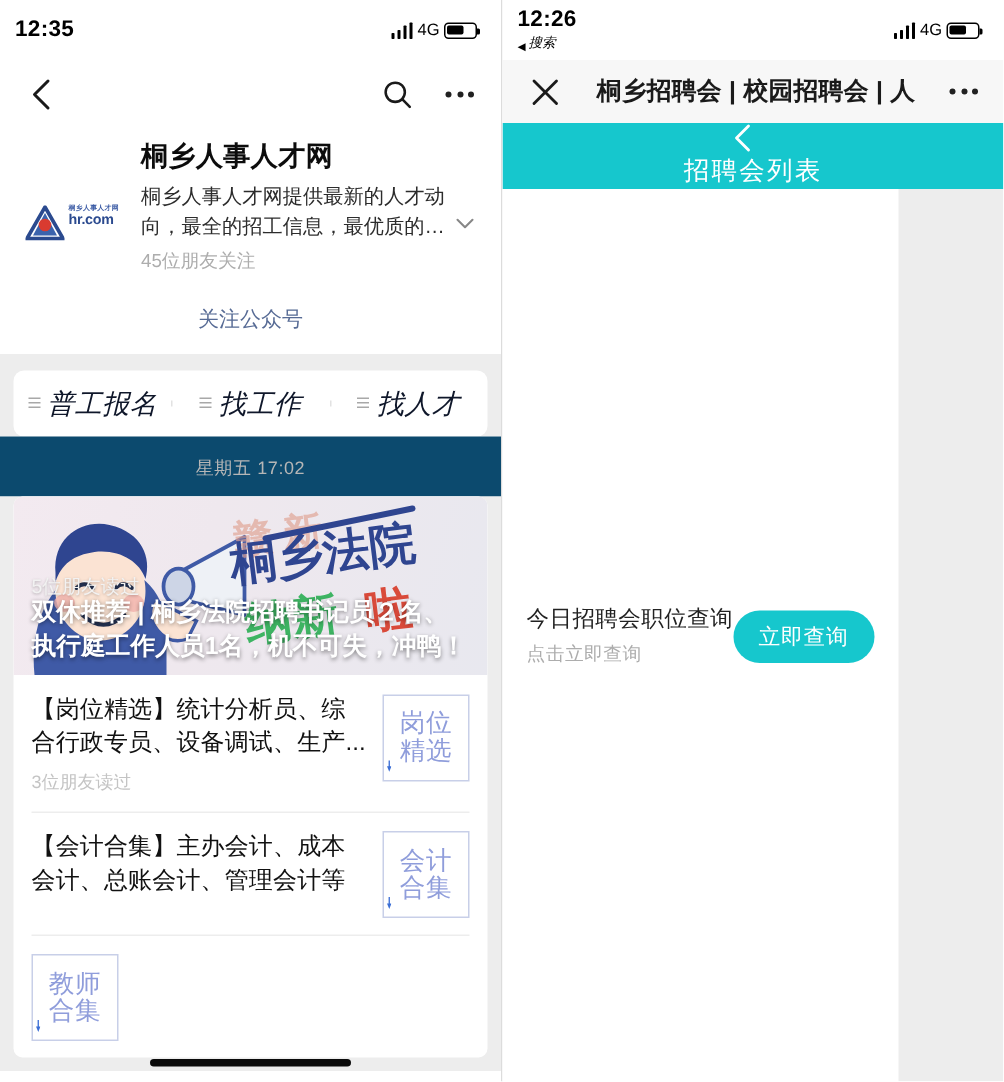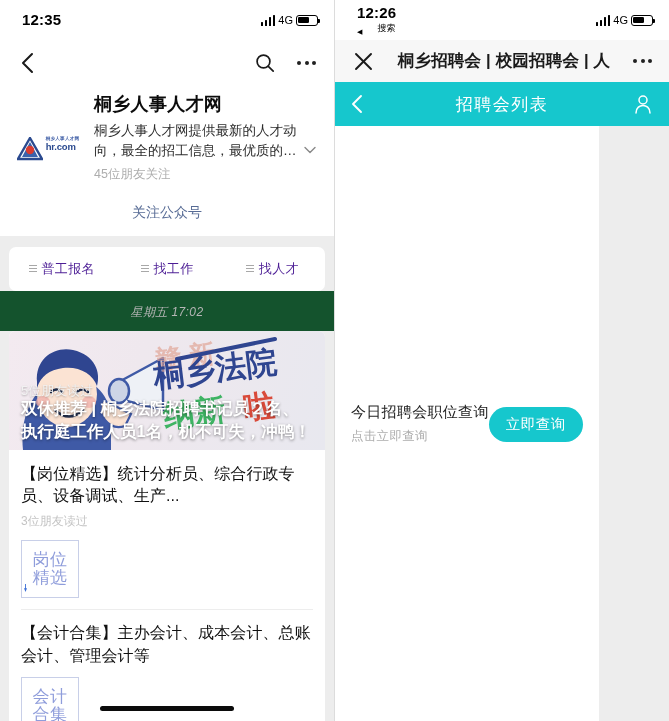--- a/index.html
+++ b/index.html
@@ -10,26 +10,26 @@
     -webkit-font-smoothing:antialiased;
   }
   .screens { display:flex; width:669px; height:721px; }
   .panel { position:relative; height:721px; overflow:hidden; background:#fff; }
   .panel-left  { width:335px; border-right:1px solid #dcdcdc; }
   .panel-right { width:334px; }
 
   
   .statusbar {
     height:40px; display:flex; align-items:center;
-    justify-content:space-between; padding:0 16px 0 22px;
+    justify-content:space-between; padding:0 16px 0 10px;
     background:#fff;
   }
   .sb-left { display:flex; flex-direction:column; justify-content:center; }
   .sb-time { font-size:15px; font-weight:bold; color:#000; letter-spacing:.2px; line-height:1.05; }
-  .sb-return { font-size:9px; color:#000; margin-top:1px; display:flex; align-items:flex-end; gap:15px; }
+  .sb-return { font-size:9px; color:#000; margin-top:1px; display:flex; align-items:flex-end; gap:2px;font-style:italic; }
   .sb-return .tri { font-size:7px; line-height:1; }
   .sb-right { display:flex; align-items:center; gap:3px; }
   .bars { display:flex; align-items:flex-end; gap:1.5px; height:11px; }
   .bars i { width:2.5px; background:#000; border-radius:.5px; display:block; }
   .bars i:nth-child(1){height:4px}
   .bars i:nth-child(2){height:6px}
   .bars i:nth-child(3){height:8.5px}
   .bars i:nth-child(4){height:11px}
   .net { font-size:11px; color:#000; font-weight:500; }
   .battery { position:relative; width:22px; height:11px; border:1.2px solid #000; border-radius:3px; display:flex; align-items:center; padding:1.2px; }
@@ -78,42 +78,42 @@
   .quickbar {
     background:#fff; border-radius:7px; height:44px;
     display:flex; align-items:center;
   }
   .qitem { flex:1; display:flex; align-items:center; justify-content:center; gap:5px; position:relative; }
   .qitem + .qitem::before {
     content:""; position:absolute; left:0; top:10px; bottom:10px; width:1px; background:#e2e2e2;
   }
   .qhamb { display:flex; flex-direction:column; gap:2.2px; }
   .qhamb i { display:block; width:8px; height:1px; background:#a8a8a8; }
-  .qlabel { font-size:13px; color:#4c1d95; letter-spacing:.3px; }
-
-  .timestamp { text-align:center; font-size:12px; color:#b6b6b6; padding:13px 0 10px; background:#14532d; letter-spacing:.4px;font-style:italic; }
+  .qlabel { font-size:18px; color:#0f172a; letter-spacing:.3px;font-style:italic; }
+
+  .timestamp { text-align:center; font-size:12px; color:#b6b6b6; padding:13px 0 10px; background:#0c4a6e; letter-spacing:.4px; }
 
   
   .card-wrap { background:#ededed; padding:0 9px 9px; }
   .card { background:#fff; border-radius:6px; overflow:hidden; }
 
   .banner { position:relative; width:100%; height:119px; overflow:hidden; background:linear-gradient(105deg,#f3eaf0 0%,#efe8ee 40%,#e8e8ef 100%); }
   .banner .person { position:absolute; left:6px; bottom:-6px; width:150px; height:118px; }
   .banner .bigtext { position:absolute; right:6px; top:4px; width:172px; height:110px; }
   .banner-read {
     position:absolute; left:12px; bottom:50px; font-size:13px; color:#f2f2f2;
     text-shadow:0 1px 2px rgba(0,0,0,.28); z-index:3;
   }
   .banner-title {
     position:absolute; left:0; right:0; bottom:2px; padding:0 12px 5px;
     font-size:16.5px; line-height:1.38; color:#fff; font-weight:bold;
     text-shadow:0 1px 3px rgba(0,0,0,.45); z-index:3;
   }
 
-  .row { display:flex; padding:13px 12px 11px; gap:10px; position:relative;flex-direction:column; }
+  .row { display:flex; padding:13px 12px 11px; gap:10px; position:relative; }
   .row + .row::before {
     content:""; position:absolute; left:12px; right:12px; top:0; height:1px; background:#ededed;
   }
   .row-main { flex:1; min-width:0; }
   .row-title {
     font-size:16px; line-height:1.42; color:#111; letter-spacing:.1px;
     display:-webkit-box; -webkit-line-clamp:2; -webkit-box-orient:vertical; overflow:hidden;
   }
   .row-read { font-size:12px; color:#c4c4c4; margin-top:5px; }
   .thumb {
@@ -140,21 +140,21 @@
     padding:0 17px 0 16px; background:#f7f7f7;
   }
   .mp-close { width:24px; height:24px; display:flex; align-items:center; justify-content:center; }
   .mp-title {
     flex:1; text-align:center; font-size:16.5px; color:#1a1a1a;
     font-weight:bold; letter-spacing:.2px; white-space:nowrap; overflow:hidden;
     padding:0 4px;
   }
   .teal-bar {
     height:44px; background:#16c7cd; display:flex; align-items:center;
-    padding:0 16px; color:#fff;
+    padding:0 16px; color:#fff;flex-direction:column;
   }
   .teal-back { width:26px; display:flex; align-items:center; }
   .teal-title { flex:1; text-align:center; font-size:17px; color:#fff; letter-spacing:1.5px; }
   .teal-user { width:26px; display:flex; align-items:center; justify-content:flex-end; }
 
   .query {
     background:#fff; padding:13px 16px 12px; display:flex;
     align-items:center; justify-content:space-between;
   }
   .query-text .q-main { font-size:15px; color:#222; letter-spacing:.3px; }

